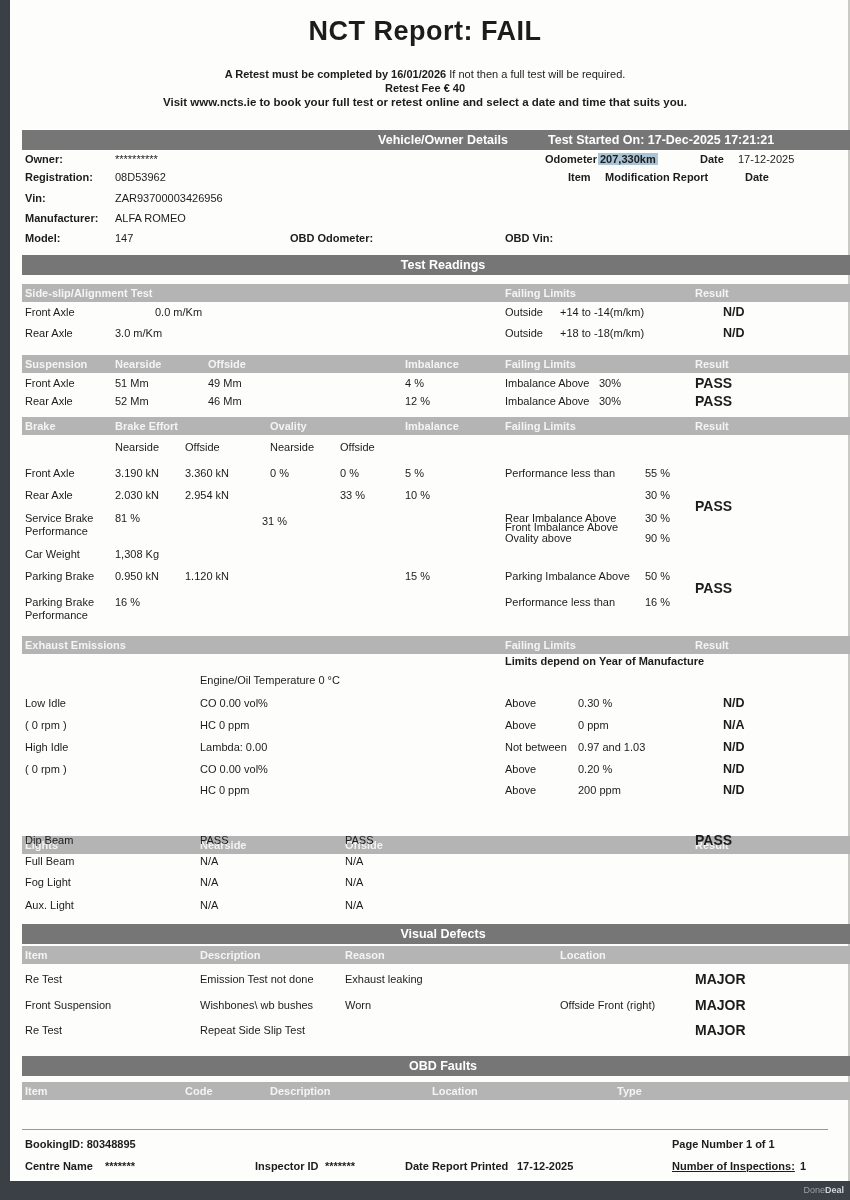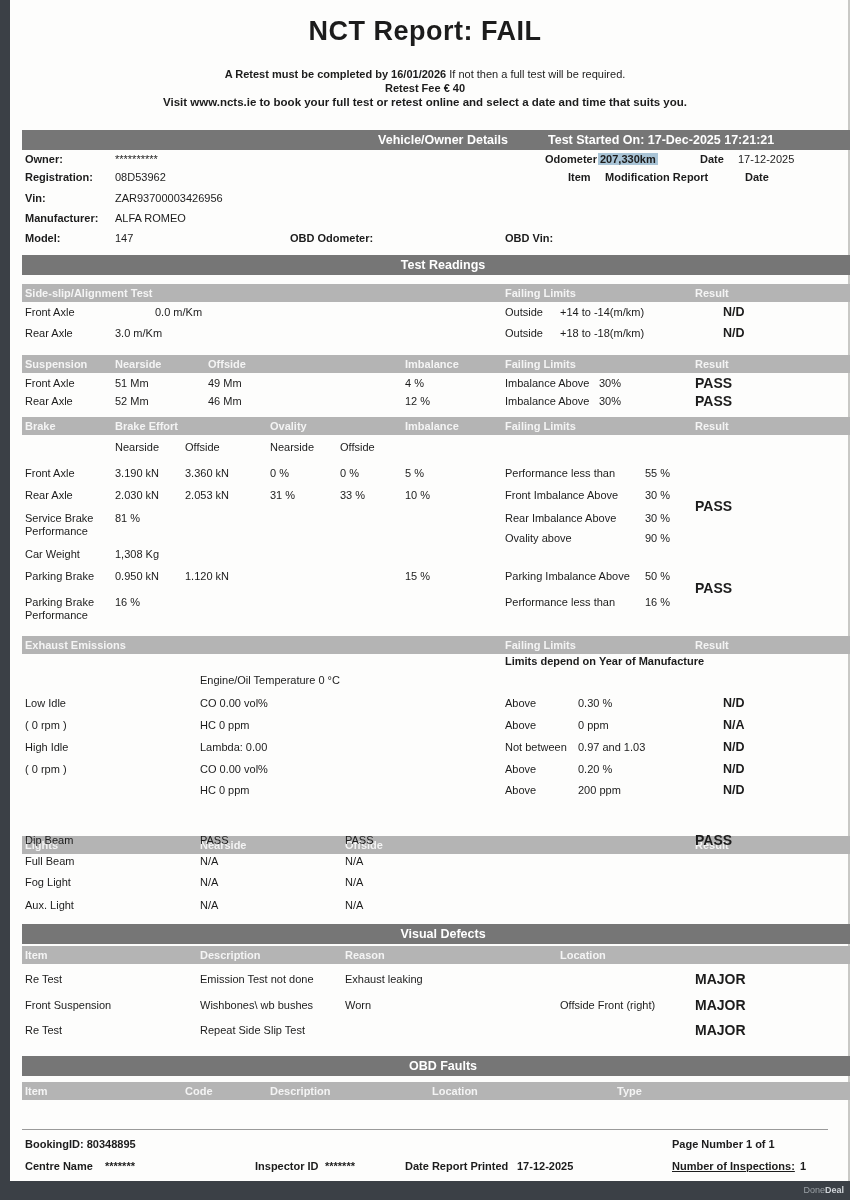--- a/index.html
+++ b/index.html
@@ -146,25 +146,25 @@
   <span class="c" style="left:163px;">3.360 kN</span>
   <span class="c" style="left:248px;">0 %</span>
   <span class="c" style="left:318px;">0 %</span>
   <span class="c" style="left:383px;">5 %</span>
   <span class="c" style="left:483px;">Performance less than</span>
   <span class="c" style="left:623px;">55 %</span>
 </div>
 <div class="r" style="top:489px;">
   <span class="c" style="left:3px;">Rear Axle</span>
   <span class="c" style="left:93px;">2.030 kN</span>
-  <span class="c" style="left:163px;">2.053 kN</span>
-  <span class="c" style="left:248px;">31 %</span>
+  <span class="c" style="left:163px;">2.954 kN</span>
+  <span class="c" style="left:240px;margin-top:26px;">31 %</span>
   <span class="c" style="left:318px;">33 %</span>
   <span class="c" style="left:383px;">10 %</span>
-  <span class="c" style="left:483px;">Front Imbalance Above</span>
+  <span class="c" style="left:483px;margin-top:32px;">Front Imbalance Above</span>
   <span class="c" style="left:623px;">30 %</span>
 </div>
 <div class="r" style="top:512px;">
   <span class="c wrap2" style="left:3px;">Service Brake Performance</span>
   <span class="c" style="left:93px;">81 %</span>
   <span class="c" style="left:483px;">Rear Imbalance Above</span>
   <span class="c" style="left:623px;">30 %</span>
 </div>
 <div class="r" style="top:532px;">
   <span class="c" style="left:483px;">Ovality above</span>

